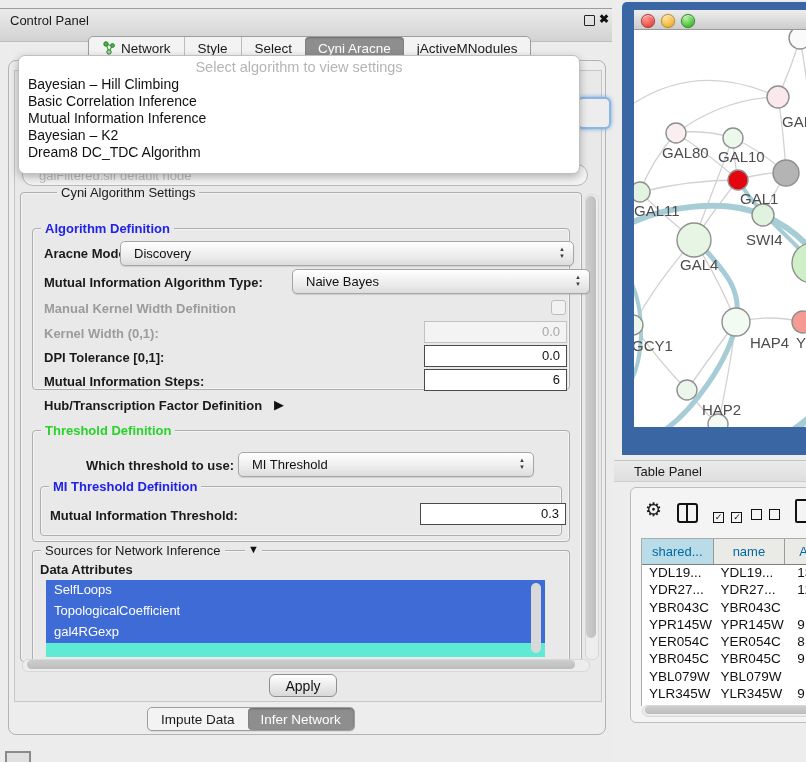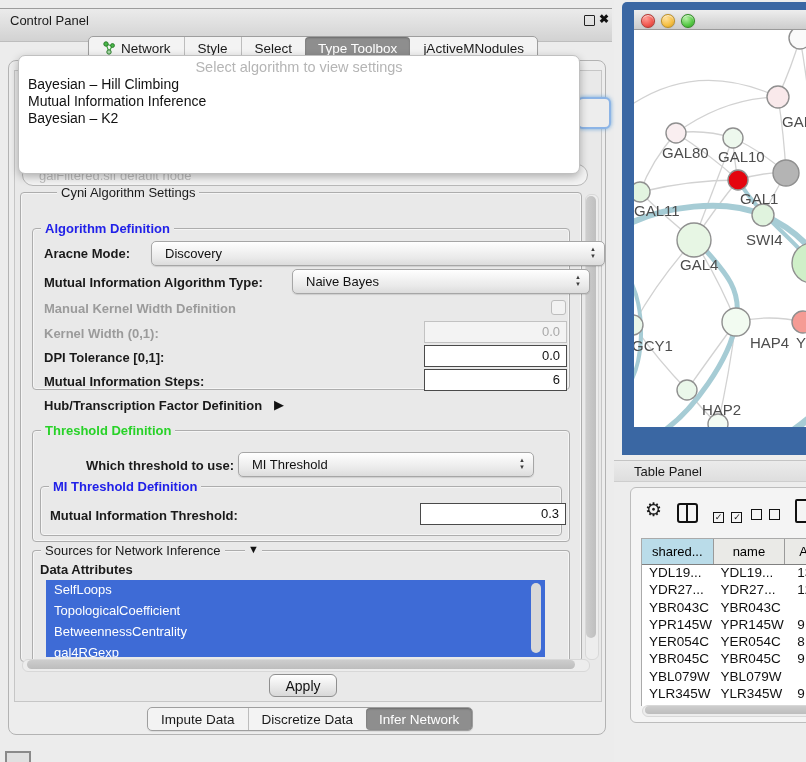--- a/index.html
+++ b/index.html
@@ -29,21 +29,21 @@
   .tab:first-child{border-left:none}
   .tab.sel{background:#8e8e8e;color:#fff;border-radius:4px;border-left:none;box-shadow:inset 0 1px 2px rgba(0,0,0,.25)}
   .tab.sel+.tab{border-left:none}
   .attr-item{height:19px;background:#3E6BD6;color:#fff;font-size:13px;padding:2px 0 0 8px;white-space:nowrap;overflow:hidden}
   .vthumb{position:absolute;background:linear-gradient(90deg,#cdcdcd,#bfbfbf);border-radius:6px}
   .hthumb{position:absolute;background:linear-gradient(#cdcdcd,#bdbdbd);border-radius:5px}
   .track{position:absolute;background:#ededed;border:1px solid #d8d8d8;border-radius:6px}
   .light{position:absolute;width:12px;height:12px;border-radius:50%;
          box-shadow:inset 0 1px 1px rgba(255,255,255,.75),0 0 1px rgba(0,0,0,.4)}
   .thead-cell{height:100%;display:flex;align-items:center;justify-content:center;
-              font-size:13px;color:#000000;border-right:1px solid #9a9a9a;box-sizing:border-box}
+              font-size:13px;color:#0369a1;border-right:1px solid #9a9a9a;box-sizing:border-box}
   .trow{display:flex;height:17.3px;font-size:13.5px;color:#111}
   .tcell{overflow:hidden;white-space:nowrap;box-sizing:border-box;padding-left:7px}
   .nlabel{font-size:15px;fill:#4d4d4d;font-family:"Liberation Sans",sans-serif}
   .popup-item{height:16px;font-size:14px;color:#111;padding:1px 0 0 9px;white-space:nowrap}
   .popup-item.bold{font-weight:bold}
   .ckbox{position:absolute;width:13px;height:13px;border:1px solid #bdbdbd;border-radius:3px;background:#f2f2f2}
 </style>
 </head>
 <body>
 
@@ -69,21 +69,21 @@
     </svg>
     <span>Network</span>
   </div>
   <div class="tab">
     <span>Style</span>
   </div>
   <div class="tab">
     <span>Select</span>
   </div>
   <div class="tab sel">
-    <span>Type Toolbox</span>
+    <span>Cyni Aracne</span>
   </div>
   <div class="tab">
     <span>jActiveMNodules</span>
   </div>
 </div>
 
 <div class="abs" style="left:8px;top:60px;width:596px;height:673px;border:1px solid #b3b3b3;border-radius:8px;background:#EDEDED"></div>
 
 <div class="abs" style="left:14px;top:70px;width:586px;height:630px;border:1px solid #c6c6c6;background:#E9E9E9"></div>
 
@@ -100,21 +100,21 @@
 </div>
 
 <div class="track" style="left:585px;top:194px;width:12px;height:464px;border-radius:6px"></div>
 <div class="vthumb" style="left:586px;top:196px;width:10px;height:442px"></div>
 
 <div class="groupbox" style="left:32px;top:228px;width:536px;height:160px">
   <span class="legend blue">Algorithm Definition</span>
 </div>
 
 <span class="lbl" style="left:44px;top:246px">Aracne Mode:</span>
-<div class="combo" style="left:151px;top:241px;width:417px;box-sizing:content-box">
+<div class="combo" style="left:120px;top:241px;width:417px;box-sizing:content-box">
   <span>Discovery</span>
   <span class="spin">
     <div>▲</div>
       <div>▼</div>
   </span>
 </div>
 
 <span class="lbl" style="left:44px;top:275px">Mutual Information Algorithm Type:</span>
 <div class="combo" style="left:292px;top:269px;width:261px">
   <span>Naive Bayes</span>
@@ -167,51 +167,49 @@
 
 <div class="groupbox" style="left:32px;top:550px;width:536px;height:110px;border-bottom:none;border-radius:4px 4px 0 0">
   <span class="legend plain">Sources for Network Inference</span>
   <span class="abs" style="left:212px;top:-8px;background:#E9E9E9;font-size:11px;color:#111;padding:0 3px">▼</span>
 </div>
 <span class="lbl" style="left:40px;top:562px">Data Attributes</span>
 
 <div class="abs" style="left:46px;top:580px;width:499px;height:77px;overflow:hidden;background:#5eead4">
   <div class="attr-item">SelfLoops</div>
   <div class="attr-item">TopologicalCoefficient</div>
-  <div class="attr-item">BetweennessCentrality</div>
   <div class="attr-item">gal4RGexp</div>
 </div>
 <div class="vthumb" style="left:531px;top:583px;width:10px;height:70px;background:#d9d9d9"></div>
 
 <div class="track" style="left:22px;top:659px;width:566px;height:11px"></div>
 <div class="hthumb" style="left:27px;top:660px;width:548px;height:9px"></div>
 
 <button style="position:absolute;left:269px;top:674px;width:68px;height:23px;border:1px solid #8f8f8f;border-radius:6px;
                background:linear-gradient(#ffffff,#d8d8d8);font-family:'Liberation Sans',sans-serif;font-size:14px;color:#111">
   <span>Apply</span>
 </button>
 
 <div class="tabstrip" style="left:147px;top:707px">
   <div class="tab">
     <span>Impute Data</span>
   </div>
-  <div class="tab">
-    <span>Discretize Data</span>
-  </div>
   <div class="tab sel">
     <span>Infer Network</span>
   </div>
 </div>
 
 <div class="abs" style="left:18px;top:55px;width:560px;height:117px;background:#fff;border:1px solid #c0c0c0;border-radius:7px;
             box-shadow:0 3px 8px rgba(0,0,0,.28);z-index:20">
   <div style="text-align:center;font-size:14.5px;color:#b5b5b5;padding-top:3px;height:16px">Select algorithm to view settings</div>
   <div class="popup-item">Bayesian – Hill Climbing</div>
+  <div class="popup-item">Basic Correlation Inference</div>
   <div class="popup-item">Mutual Information Inference</div>
   <div class="popup-item">Bayesian – K2</div>
+  <div class="popup-item">Dream8 DC_TDC Algorithm</div>
 </div>
 
 <div class="abs" style="left:5px;top:751px;width:22px;height:14px;border:2px solid #8a8a8a;background:#e0e0e0"></div>
 
 <div class="abs" style="left:614px;top:0;width:192px;height:762px;background:#EDEDED"></div>
 
 <div class="abs" style="left:622px;top:2px;width:190px;height:453px;background:#3A67A3;border-radius:5px 0 0 0"></div>
 
 <div class="abs" style="left:634px;top:10px;width:172px;height:20px;background:linear-gradient(#EEEEEE,#CCCCCC);
             border-bottom:1px solid #9a9a9a;box-sizing:border-box">

